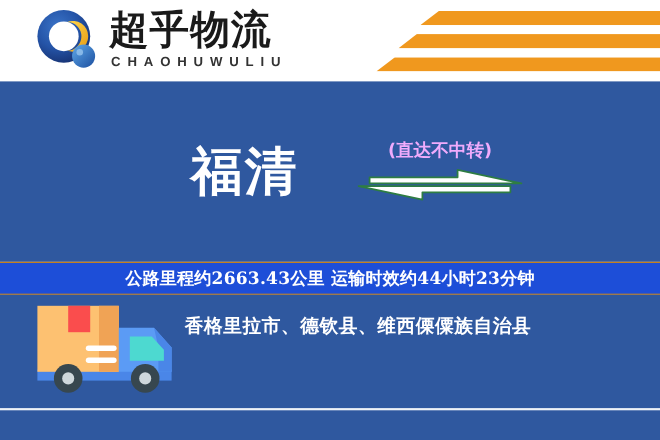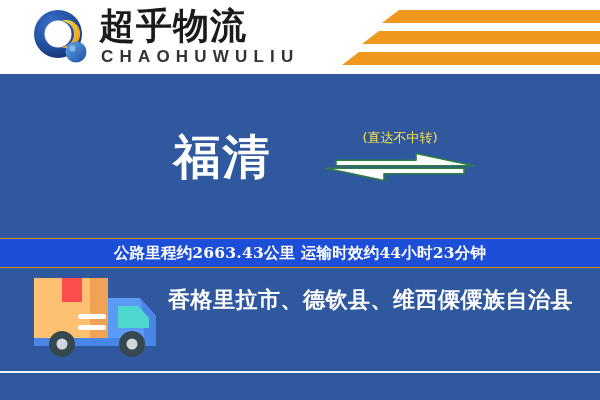--- a/index.html
+++ b/index.html
@@ -40,21 +40,21 @@
   .logo-cn {
     font-family:"DejaVu Sans","Liberation Sans",sans-serif;
     font-size:36px;
     font-weight:bold;
     color:#1a1a1a;
     line-height:1.05;
     letter-spacing:1px;
   }
   .logo-en {
     font-family:"Liberation Sans",sans-serif;
-    font-size:17px;
+    font-size:12px;
     font-weight:bold;
     color:#333333;
     letter-spacing:6.2px;
     margin-top:2px;
     margin-left:2px;
   }
 
   .stripes {
     position:absolute; right:0; top:10px;
     width:260px; height:58px;
@@ -93,23 +93,23 @@
   .city-origin { text-align:center; }
   .city-dest { text-align:center; }
 
   .mid {
     width:170px;
     display:flex; flex-direction:column; align-items:center;
     justify-content:center;
   }
   .mid-label {
     font-family:"DejaVu Sans","Liberation Sans",sans-serif;
-    font-size:13px;
-    font-weight:normal;
-    color:#fde047;
+    font-size:16px;
+    font-weight:bold;
+    color:#f0abfc;
     white-space:nowrap;
     line-height:1;
   }
   .mid-top { margin-bottom:8px; }
   .mid-bottom { margin-top:9px; }
   .arrow-box { width:152px; height:30px; }
   .arrow-box svg { display:block; }
 
   
   .info-bar {
@@ -132,21 +132,21 @@
   
   .dest-panel {
     position:absolute; left:0; top:268px;
     width:600px; height:132px;
     background:#2F589F;
   }
   .dest-text {
     position:absolute;
     left:168px; top:17px;
     font-family:"DejaVu Sans","Liberation Sans",sans-serif;
-    font-size:22px;
+    font-size:17px;
     font-weight:bold;
     color:#ffffff;
     white-space:nowrap;
     letter-spacing:0.5px;
   }
   .divider {
     position:absolute;
     left:0; top:103px;
     width:600px; height:2px;
     background:#eef2f7;

